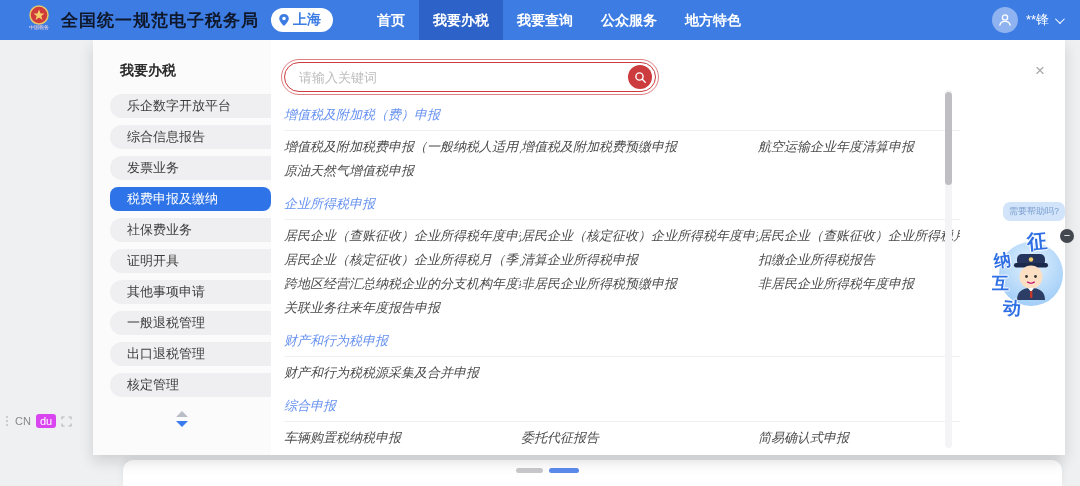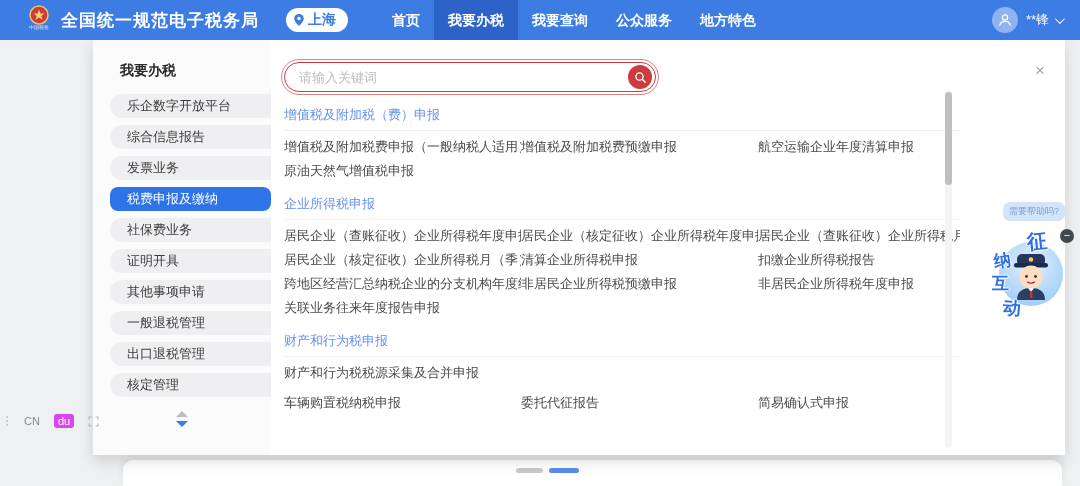--- a/index.html
+++ b/index.html
@@ -4,22 +4,22 @@
 <style>
   * { margin:0; padding:0; box-sizing:border-box; }
   html,body { width:1080px; height:486px; }
   body { position:relative; overflow:hidden; font-family:"Liberation Sans","DejaVu Sans",sans-serif; background:#f0f0f2; }
 
   
   .topbar { position:absolute; left:0; top:0; width:1080px; height:40px;
     background:var(--topbar,#3D7DE3); display:flex; align-items:center; padding-left:26px; z-index:30; }
   .logo { width:26px; height:30px; margin-right:9px; display:flex; flex-direction:column; align-items:center; }
   .logo-caption { font-size:5px; color:#ffd9d9; line-height:5px; letter-spacing:0; }
-  .site-title { color:#ffffff; font-size:17px; font-weight:bold; letter-spacing:1px; }
-  .loc-pill { background:#fff; border-radius:13px; height:24px; margin-left:27px; display:flex;
+  .site-title { color:#0f172a; font-size:17px; font-weight:bold; letter-spacing:1px; }
+  .loc-pill { background:#fff; border-radius:13px; height:24px; margin-left:12px; display:flex;
     align-items:center; padding:0 12px 0 7px; cursor:pointer; }
   .loc-pill .loc-label { color:var(--topbar,#3D7DE3); font-size:14px; font-weight:bold; margin-left:3px; }
   .main-nav { display:flex; margin-left:30px; height:40px; }
   .nav-item { color:#fff; font-size:14px; line-height:40px; padding:0 14px; cursor:pointer; white-space:nowrap;font-weight:bold; }
   .nav-item.active { background:var(--topbar-active,#2D63C8); }
   .top-right { margin-left:auto; display:flex; align-items:center; padding-right:18px; }
   .avatar { width:26px; height:26px; border-radius:50%; background:#8FB3F0; display:flex;
     align-items:center; justify-content:center; cursor:pointer; }
   .user-name { color:#fff; font-size:13px; margin:0 6px 0 8px; cursor:pointer; }
   .chev { width:7px; height:7px; border-right:1.6px solid #fff; border-bottom:1.6px solid #fff;
@@ -54,21 +54,21 @@
   .close-x { position:absolute; top:22px; right:20px; font-size:17px; color:#a6a6a6; cursor:pointer; line-height:17px; }
   .search-row { padding:22px 0 0 13px; }
   .search-pill { width:372px; height:30px; border:1px solid var(--search-red,#CC3B3E); border-radius:16px;
     outline:1px solid rgba(204,59,62,0.65); outline-offset:2px; display:flex; align-items:center; background:#fff; }
   .search-input { flex:1; border:none; outline:none; background:transparent; font-size:13px; color:#333;
     padding-left:14px; font-family:inherit; }
   .search-input::placeholder { color:#bcbcbc; }
   .search-btn { width:24px; height:24px; border-radius:50%; background:var(--search-red,#CC3B3E);
     margin-right:3px; display:flex; align-items:center; justify-content:center; cursor:pointer; flex:none; }
 
-  .services-list { margin:4px 0 0 13px; width:676px; height:354px; overflow:hidden; }
+  .services-list { margin:4px 0 0 13px; width:676px; height:354px; overflow:hidden;font-style:italic; }
   .svc-title { color:var(--section-title,#6590F0); font-size:13px; padding:10px 0 6px; border-bottom:1px solid #f0f0f0; }
   .svc-grid { display:grid; grid-template-columns:237px 237px 202px; padding:4px 0 2px; }
   .svc-item { font-size:13px; color:#4a4a4a; line-height:24px; white-space:nowrap; overflow:hidden; cursor:pointer; }
 
   
   .sb-track { position:absolute; left:674px; top:50px; width:7px; height:358px; background:#f4f4f6; border-radius:4px; }
   .sb-thumb { position:absolute; left:0; top:2px; width:7px; height:93px; background:#bfbfc3; border-radius:4px; cursor:pointer; }
 
   
   .assistant { position:absolute; right:3px; top:202px; width:86px; height:118px; z-index:40; }
@@ -79,21 +79,21 @@
   .mascot-circle { position:absolute; left:8px; top:40px; width:64px; height:64px; border-radius:50%;
     background:radial-gradient(circle at 50% 35%, #e2f1fe 0%, #a9d2f8 70%, #8fc2f3 100%); cursor:pointer; }
   .mchar { position:absolute; color:#2f6fe4; font-weight:bold;
     text-shadow:-1px 0 #fff,1px 0 #fff,0 -1px #fff,0 1px #fff; }
   .c0 { left:36px; top:26px; font-size:20px; transform:rotate(-6deg); }
   .c1 { left:3px;  top:47px; font-size:17px; transform:rotate(-8deg); }
   .c2 { left:1px;  top:70px; font-size:17px; }
   .c3 { left:12px; top:94px; font-size:18px; transform:rotate(5deg); }
 
   
-  .ime { position:absolute; left:6px; top:414px; display:flex; align-items:center; gap:14px; z-index:20; }
+  .ime { position:absolute; left:6px; top:414px; display:flex; align-items:center; gap:5px; z-index:20; }
   .ime-dots { display:flex; flex-direction:column; gap:2px; margin-right:2px; }
   .ime-dots i { width:2px; height:2px; background:#c0c0c0; border-radius:50%; }
   .ime-lang { font-size:11px; color:#8a8a8a; }
   .ime-badge { background:#d946ef; color:#fff; font-size:11px; border-radius:3px; padding:1px 4px; cursor:pointer; }
 </style>
 </head>
 <body>
 
 <div class="topbar">
   <div class="logo">
@@ -196,20 +196,21 @@
             <div class="svc-item">关联业务往来年度报告申报</div>
           </div>
         </section>
         <section>
           <div class="svc-title">财产和行为税申报</div>
           <div class="svc-grid">
             <div class="svc-item">财产和行为税税源采集及合并申报</div>
           </div>
         </section>
         <section>
+          <div class="svc-title">综合申报</div>
           <div class="svc-grid">
             <div class="svc-item">车辆购置税纳税申报</div>
             <div class="svc-item">委托代征报告</div>
             <div class="svc-item">简易确认式申报</div>
           </div>
         </section>
       </div>
     <div class="sb-track">
       <div class="sb-thumb"></div>
     </div>

